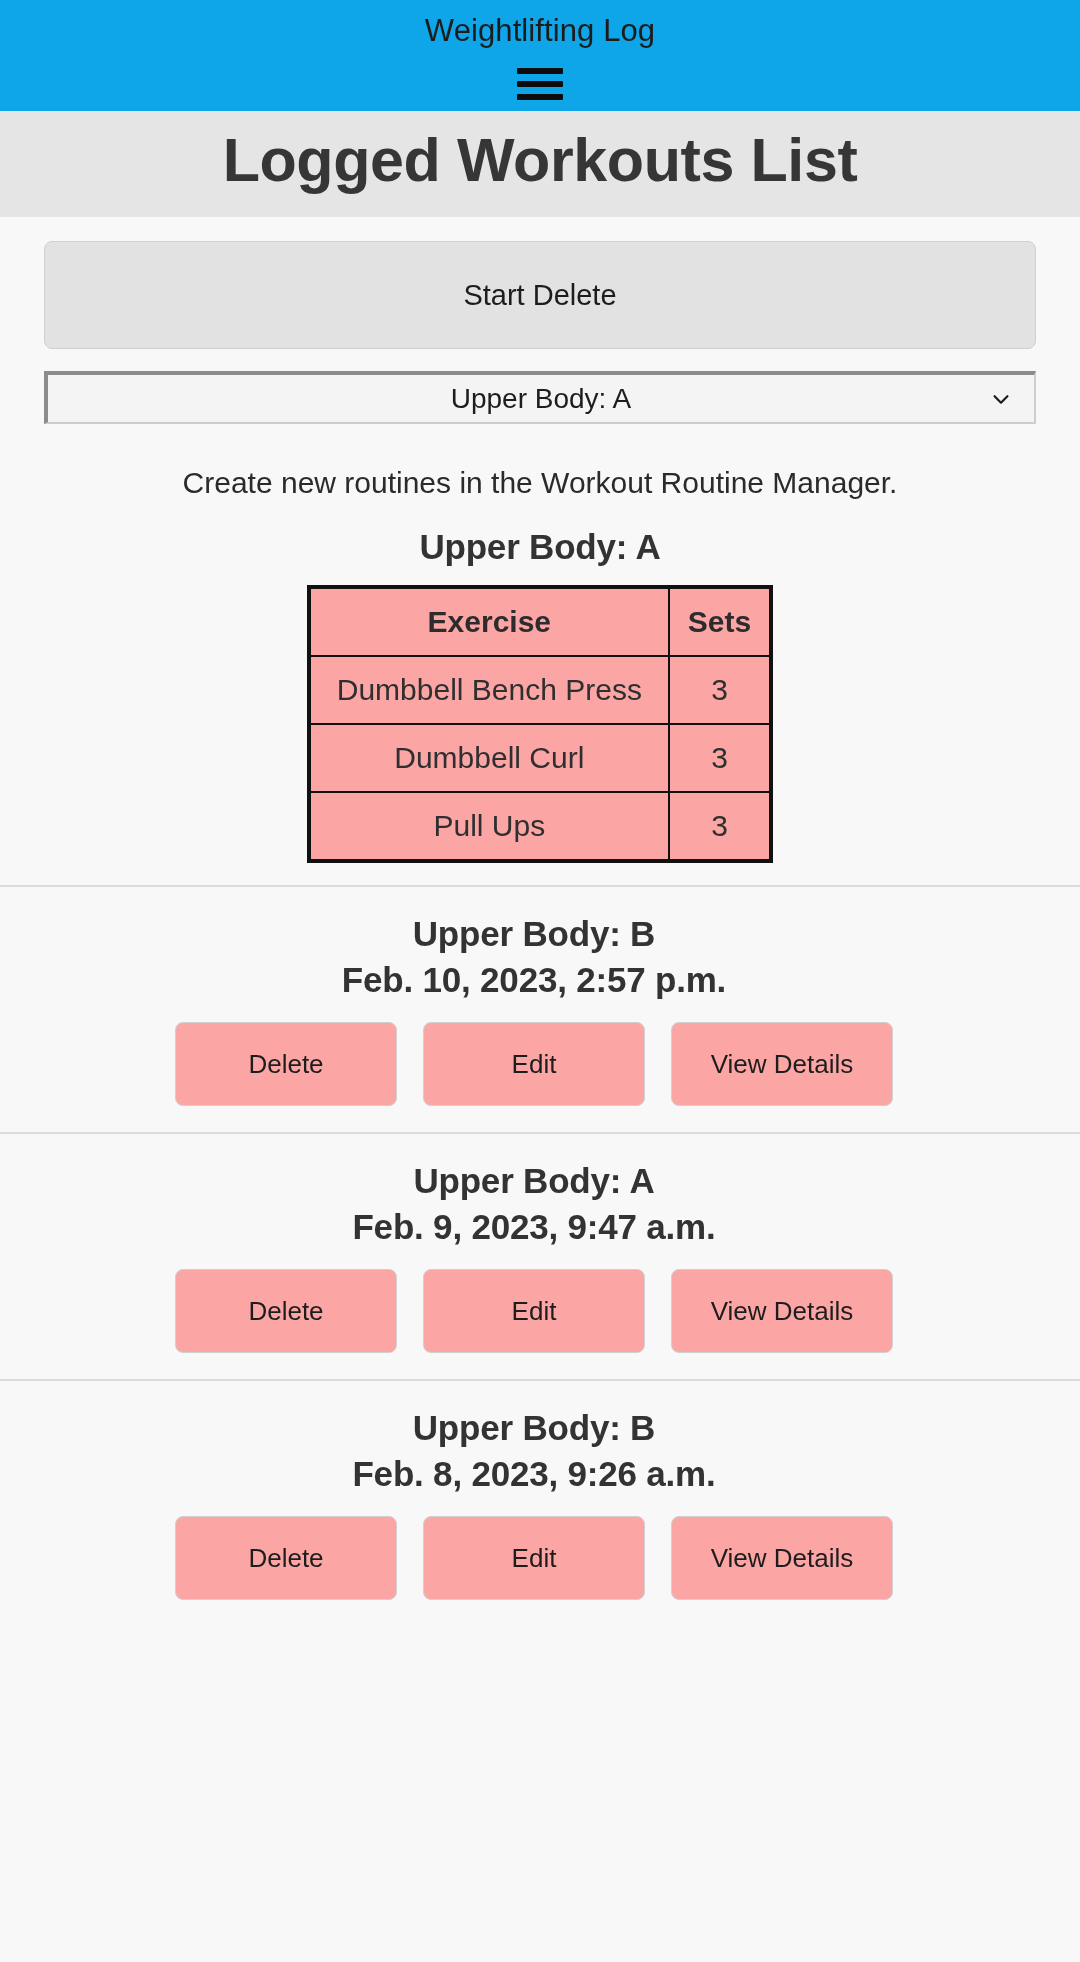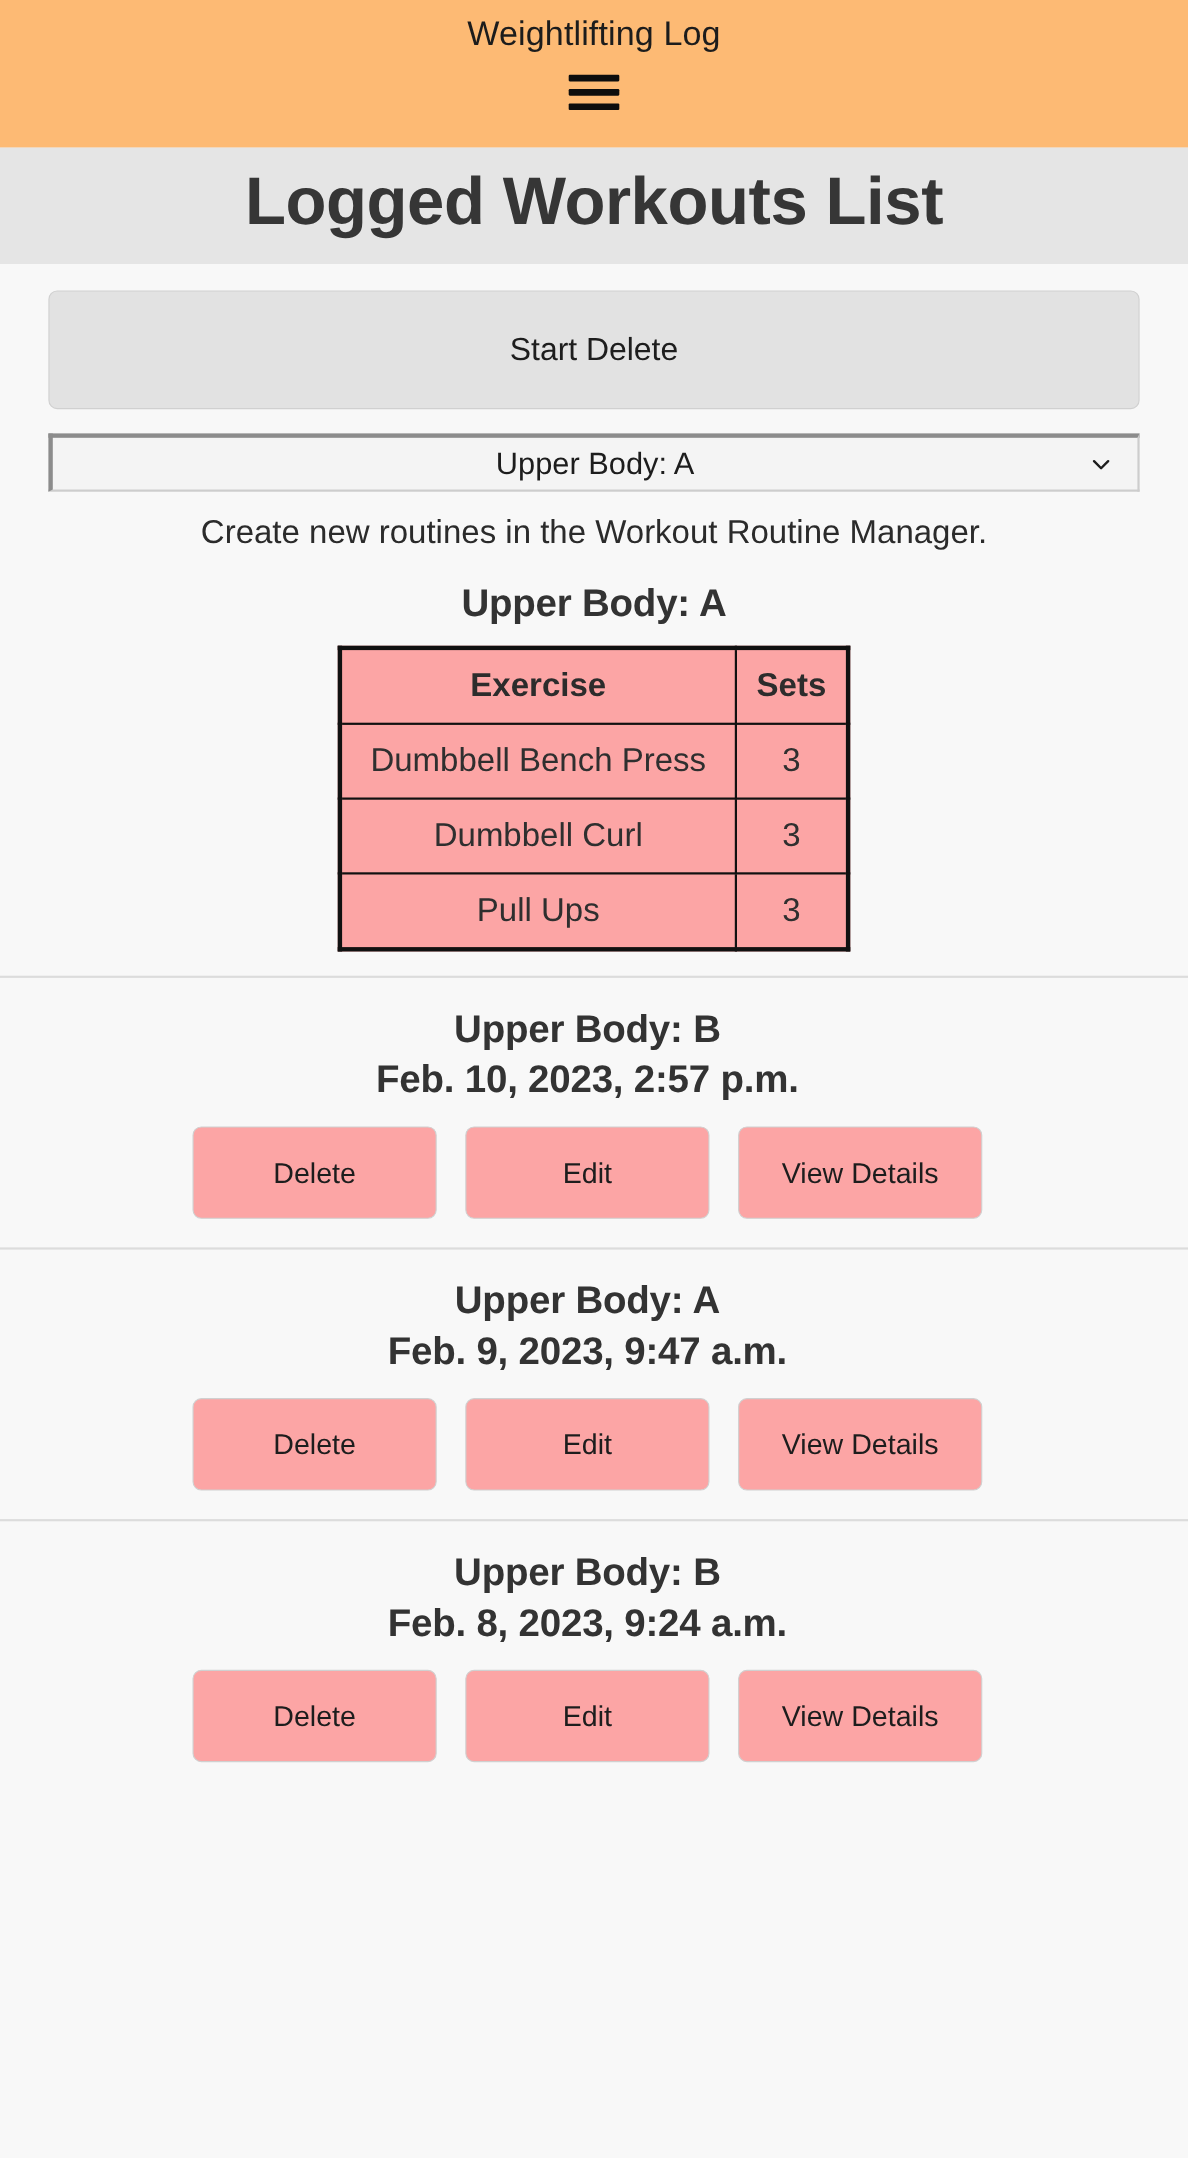--- a/index.html
+++ b/index.html
@@ -12,22 +12,22 @@
 
   body {
     font-family: "Liberation Sans", sans-serif;
     background: #f8f8f8;
     color: #212121;
     -webkit-font-smoothing: antialiased;
   }
 
   
   .appbar {
-    background: #fdba74;
-    height: 134px;
+    background: #0ea5e9;
+    height: 111px;
     width: 100%;
     position: relative;
   }
   .appbar-title {
     text-align: center;
     font-size: 31px;
     color: #1c1c1c;
     padding-top: 10px;
     line-height: 1.35;
     letter-spacing: 0.1px;
@@ -122,21 +122,21 @@
     transform: translateY(-50%);
     width: 22px;
     height: 22px;
   }
   .routine-select .chevron svg { display: block; }
 
   .helper-text {
     text-align: center;
     font-size: 30px;
     color: #2b2b2b;
-    padding: 20px 20px 0 20px;
+    padding: 41px 20px 0 20px;
     line-height: 1.2;
   }
 
   .routine-name {
     text-align: center;
     font-size: 35px;
     font-weight: bold;
     color: #333333;
     padding-top: 26px;
     letter-spacing: -0.2px;
@@ -294,21 +294,21 @@
       <div class="log-date">Feb. 9, 2023, 9:47 a.m.</div>
       <div class="log-actions">
         <button>Delete</button>
         <button>Edit</button>
         <button>View Details</button>
       </div>
     </div>
 
     <div class="log-entry">
       <div class="log-routine">Upper Body: B</div>
-      <div class="log-date">Feb. 8, 2023, 9:24 a.m.</div>
+      <div class="log-date">Feb. 8, 2023, 9:26 a.m.</div>
       <div class="log-actions">
         <button>Delete</button>
         <button>Edit</button>
         <button>View Details</button>
       </div>
     </div>
 
   </div>
 </div>
 

